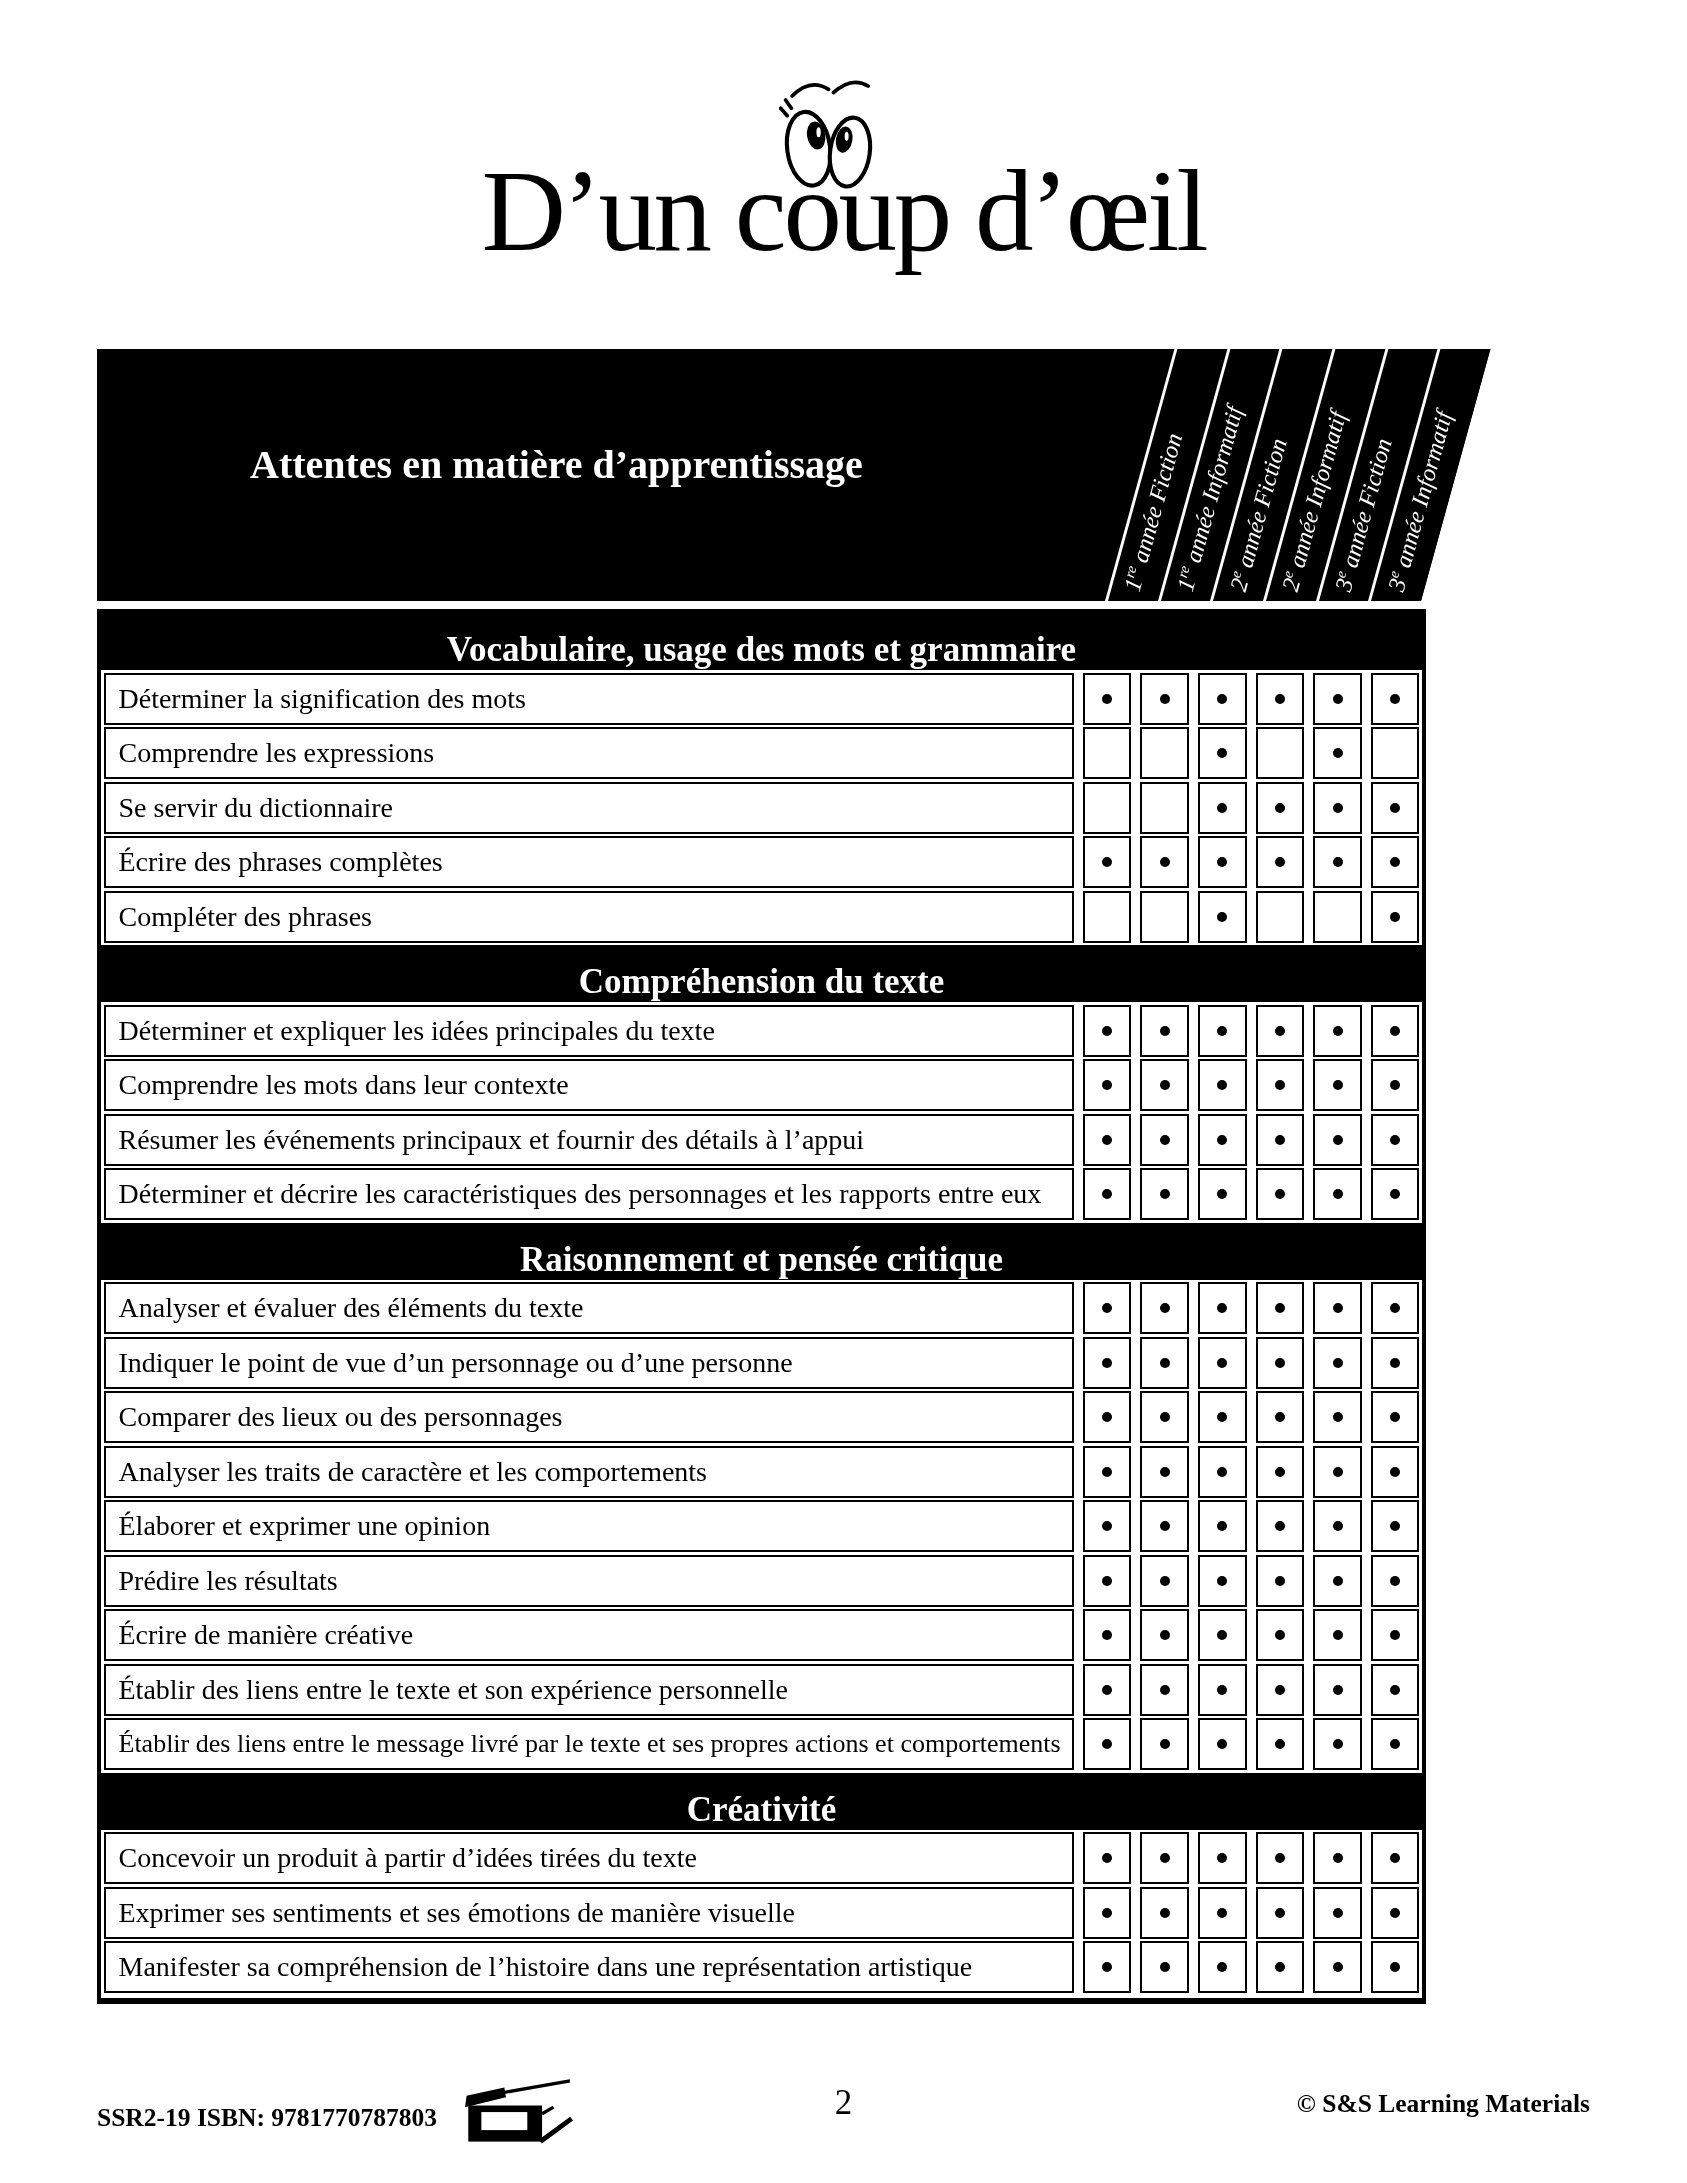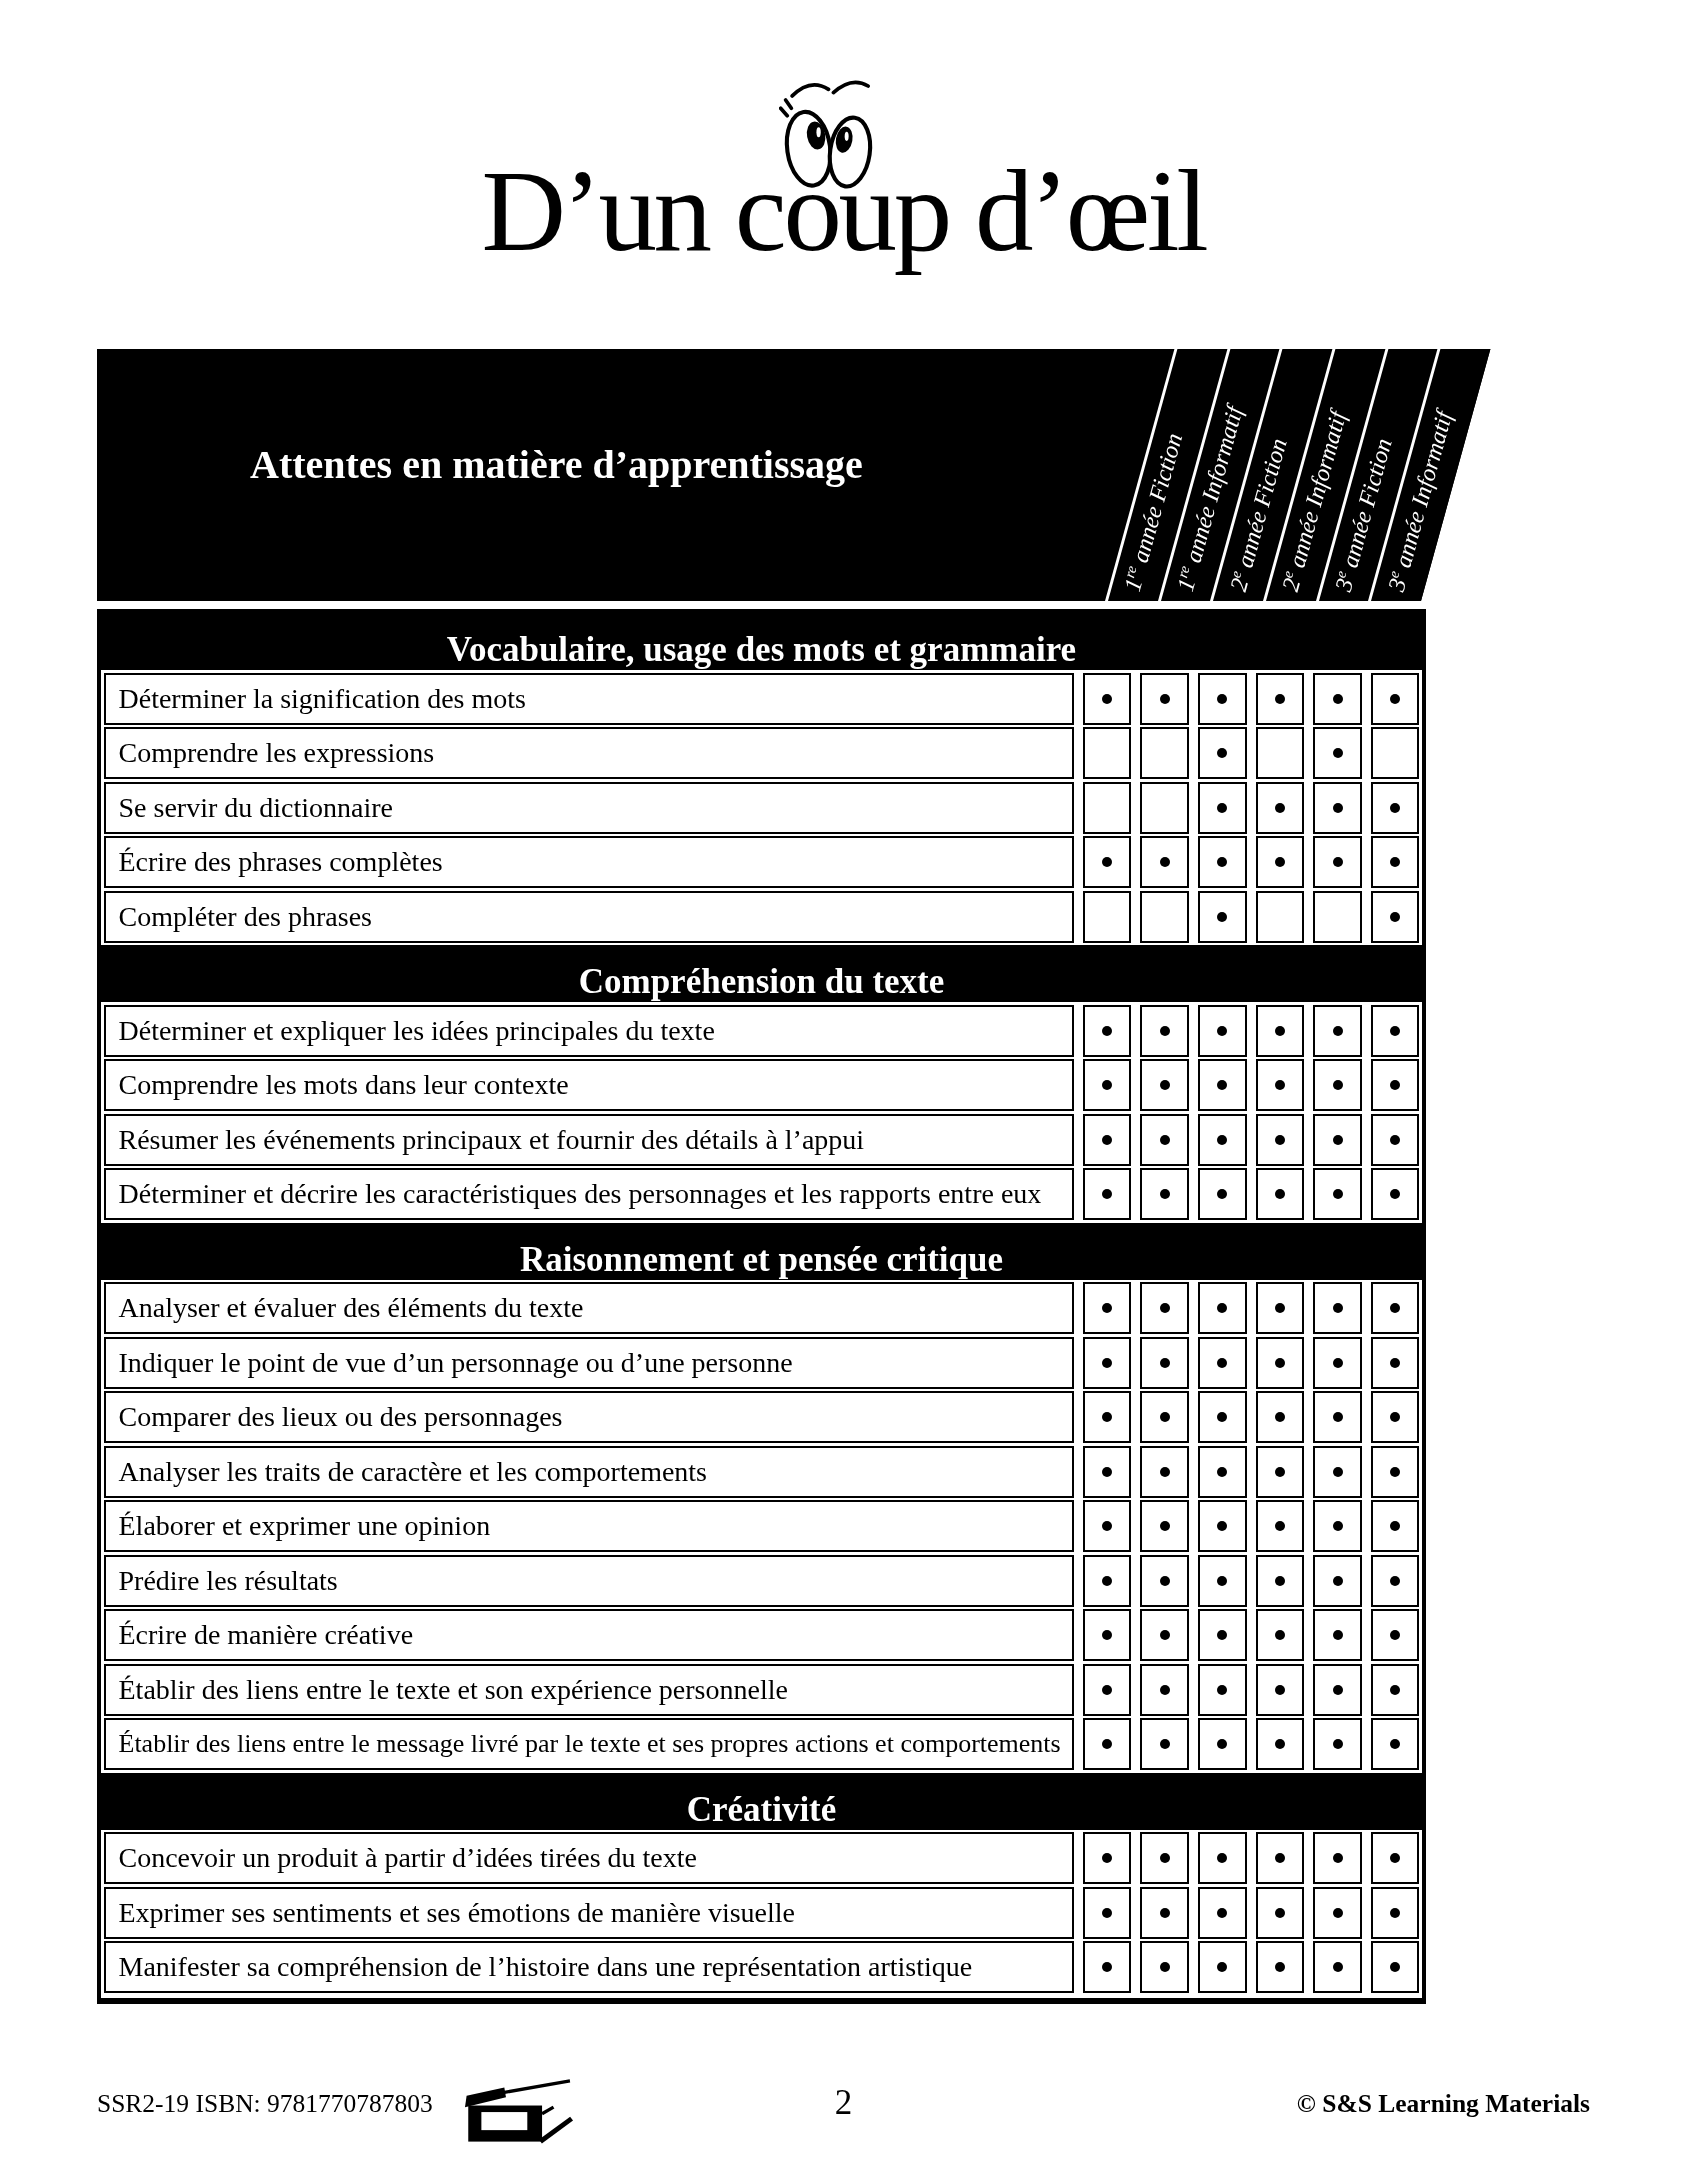--- a/index.html
+++ b/index.html
@@ -54,21 +54,21 @@
     font-size:28px; overflow:hidden; background:#fff; white-space:nowrap;
   }
   .dot-cell {
     box-sizing:border-box; width:50px; border:2.5px solid #000;
     display:flex; align-items:center; justify-content:center; background:#fff;
   }
   .dot { width:10px; height:10px; border-radius:50%; background:#000; }
 
   
   .footer { position:absolute; left:97px; right:97px; top:2076px; height:74px; }
-  .f-left  { position:absolute; left:0; top:13px; font-weight:normal; font-size:25.5px; white-space:nowrap; }
+  .f-left  { position:absolute; left:0; top:27px; font-weight:bold; font-size:25.5px; white-space:nowrap; }
   .f-icon  { position:absolute; left:356px; top:0px; }
   .f-page  { position:absolute; left:50%; transform:translateX(-50%); top:6.6px; font-size:35px; }
   .f-right { position:absolute; right:0; top:13px; font-weight:bold; font-size:25.5px; white-space:nowrap; }
 </style>
 </head>
 <body>
 
 <div class="page">
 
   <svg class="eyes" width="99" height="124" viewBox="0 0 120 150">

